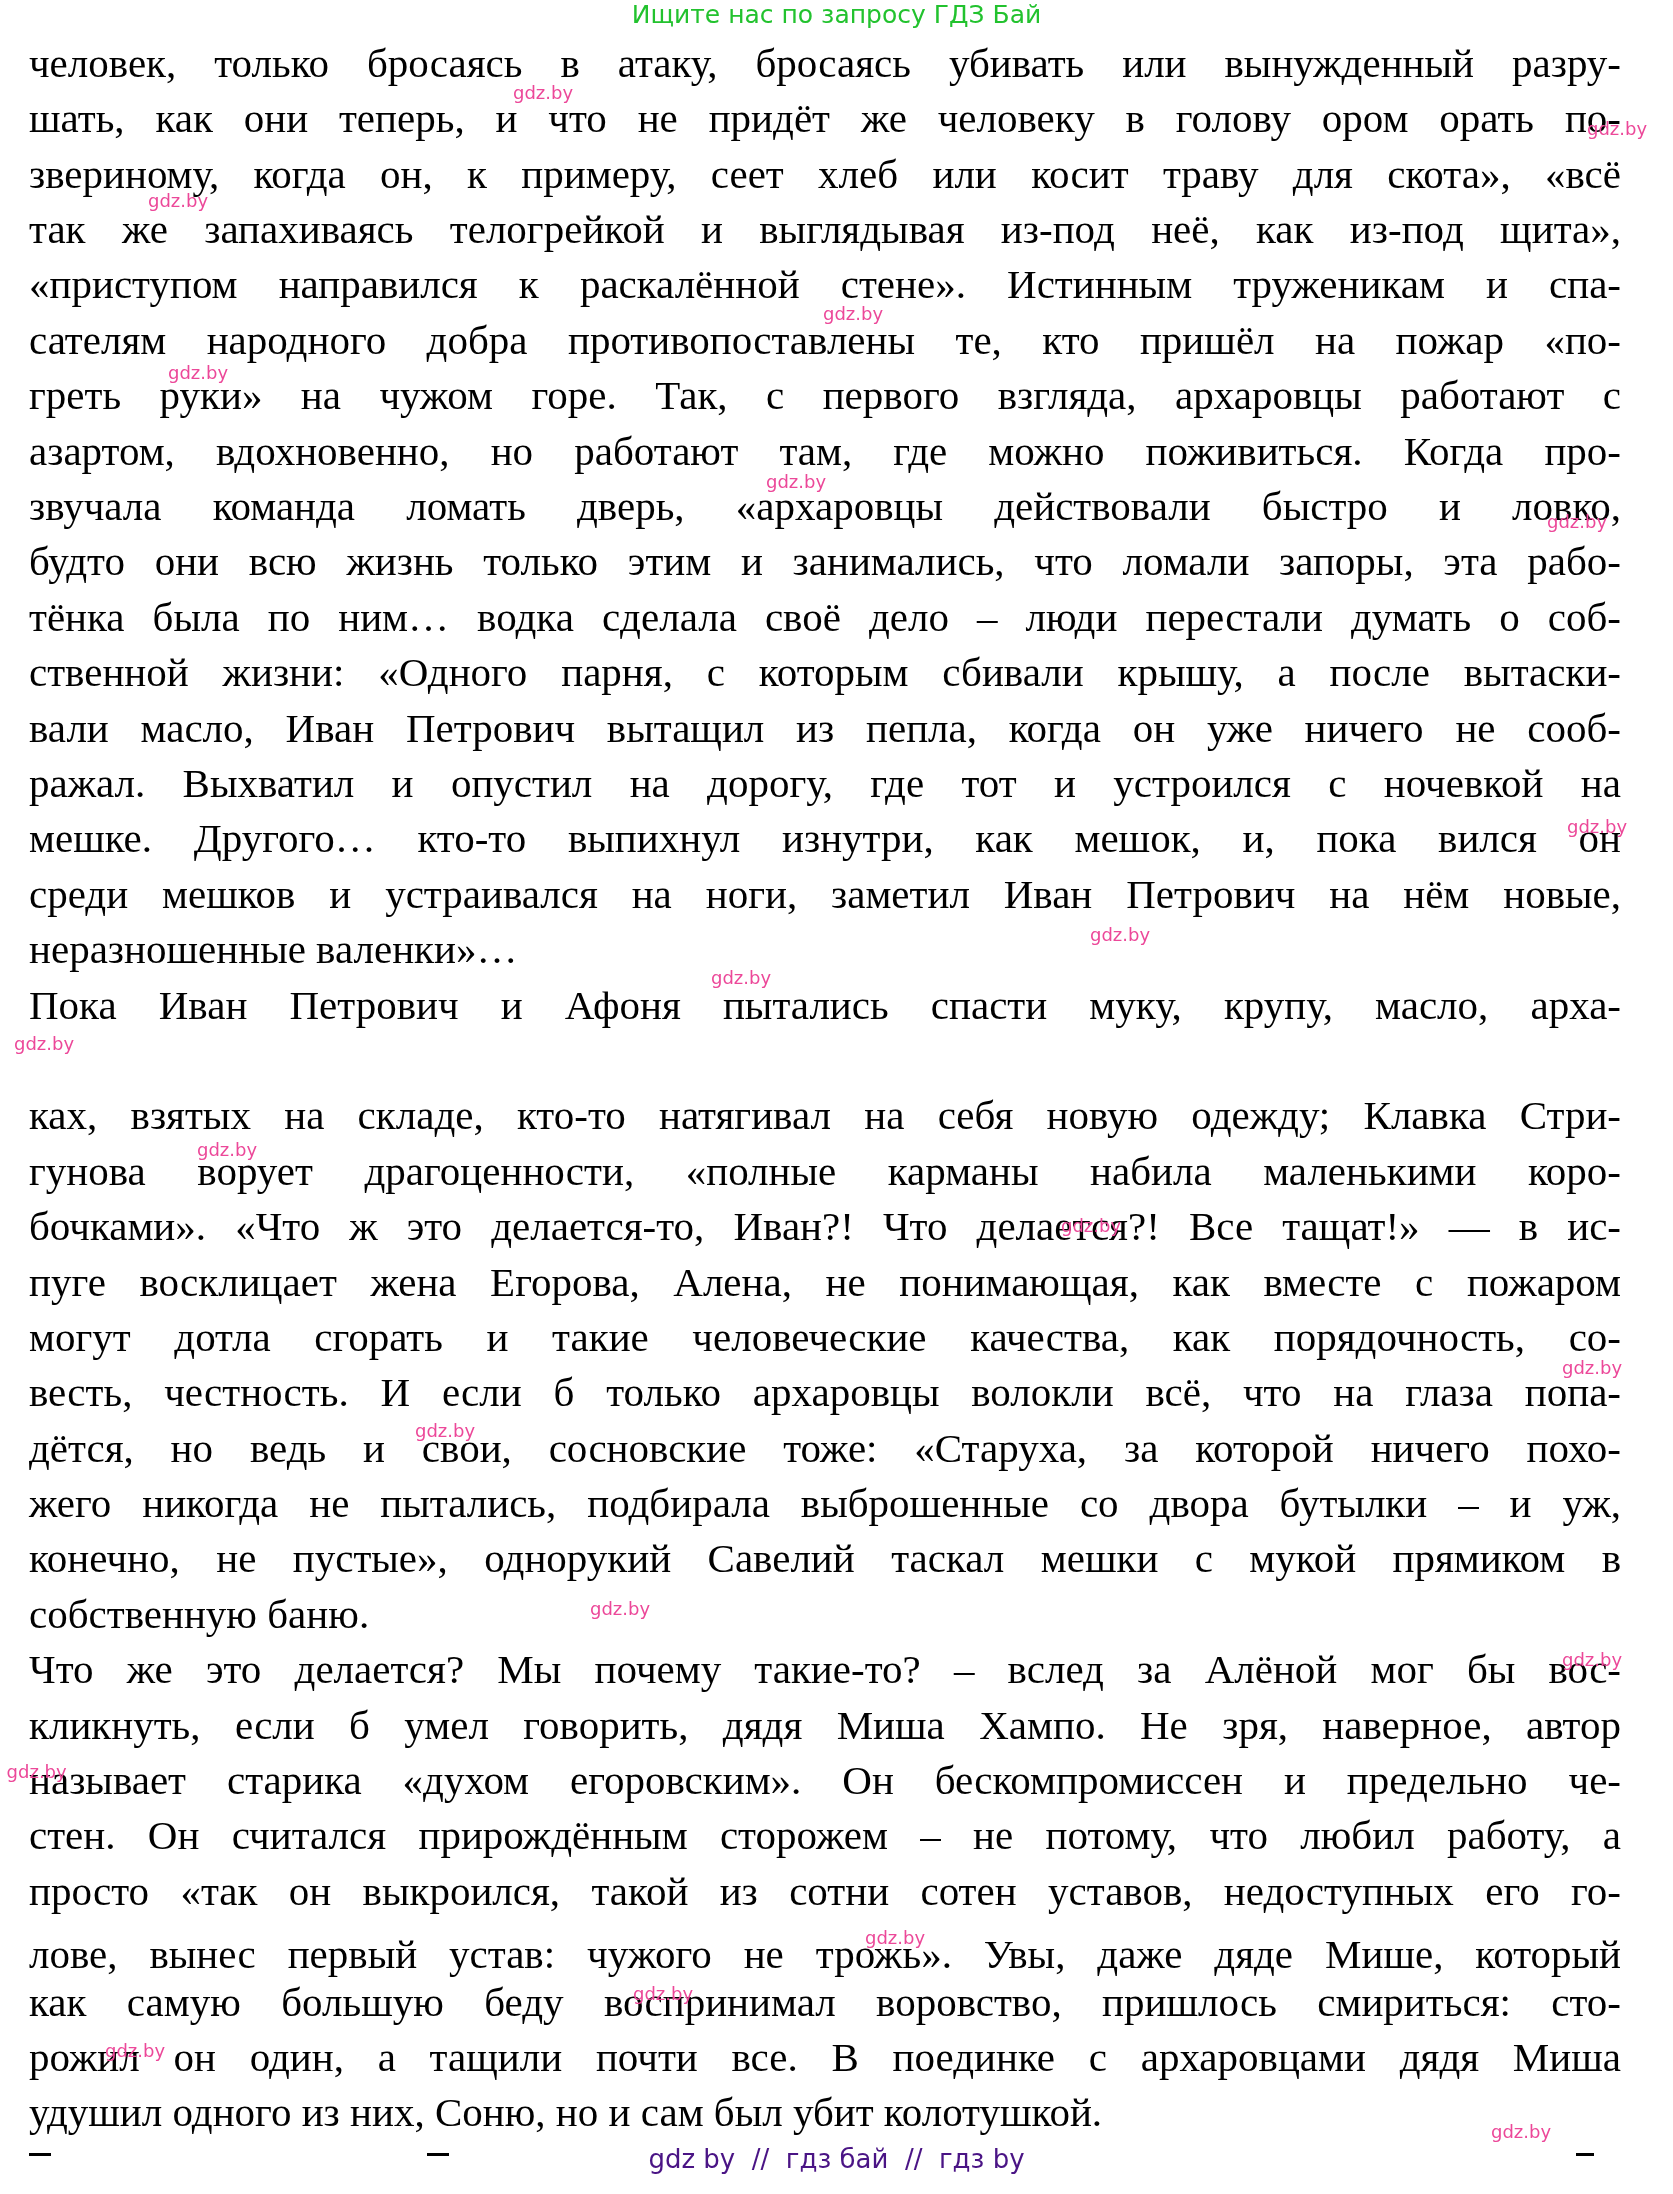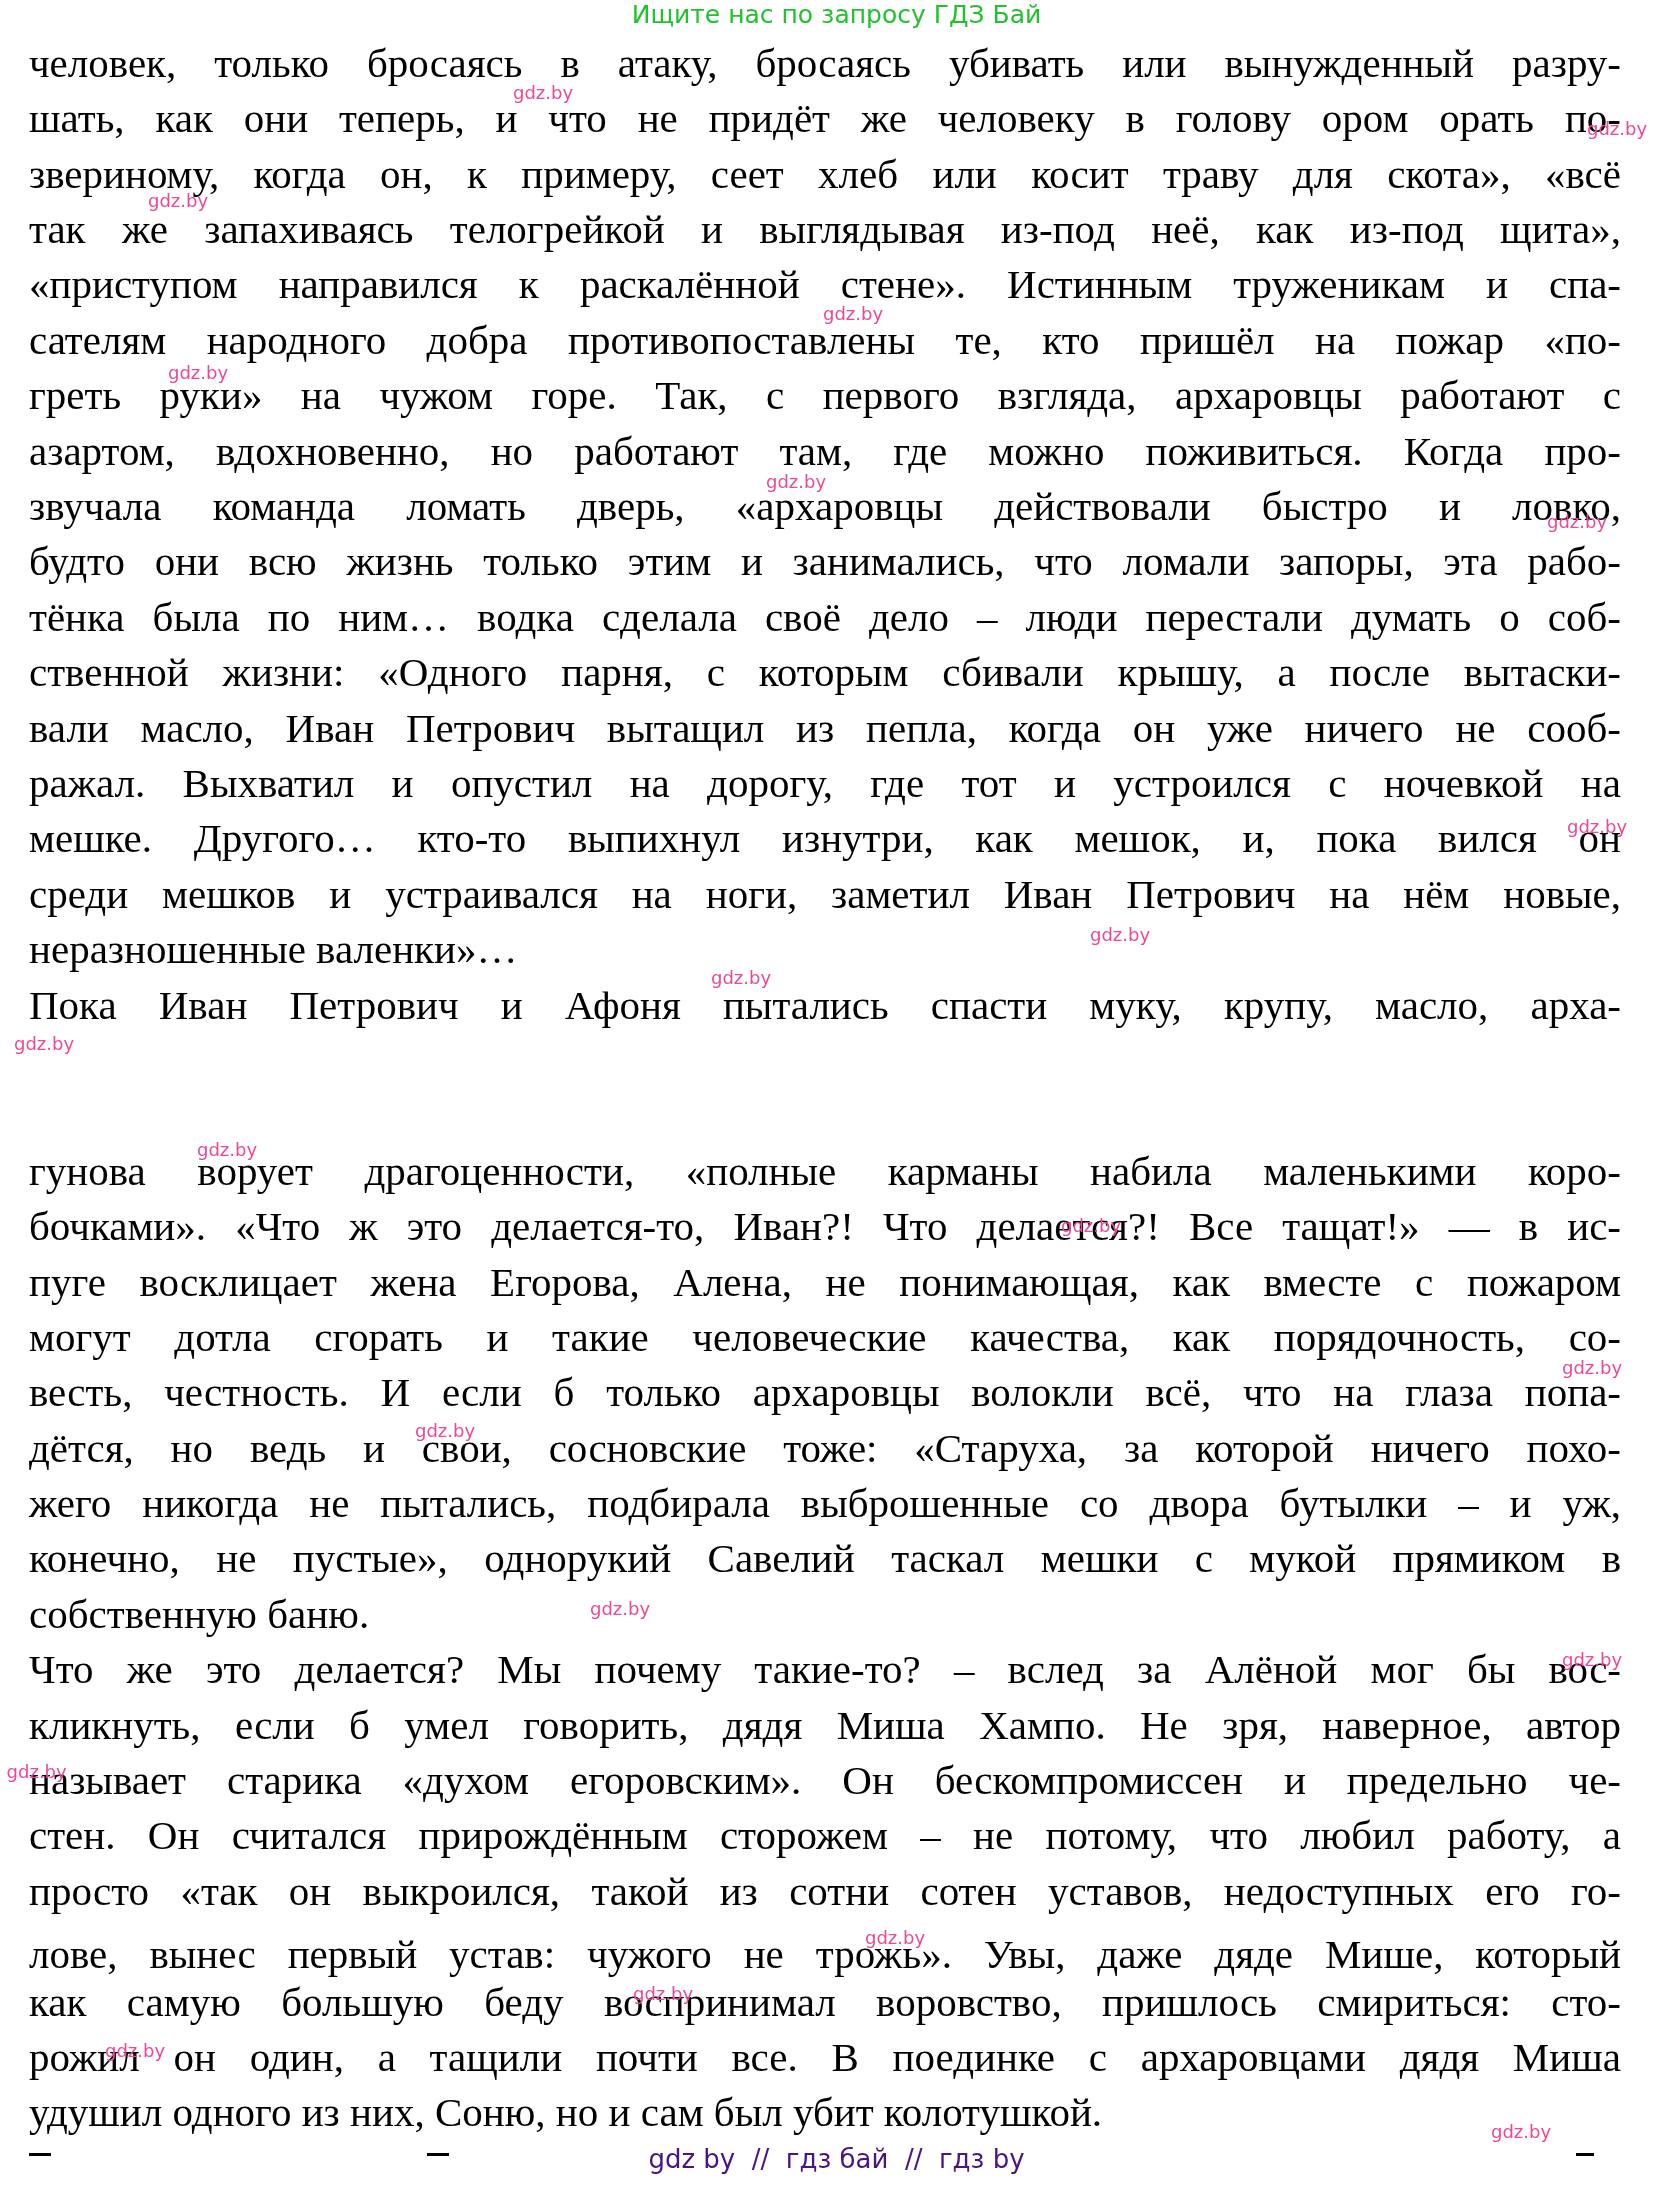--- a/index.html
+++ b/index.html
@@ -45,20 +45,21 @@
     <div class="line" style="top: 478px;">звучала команда ломать дверь, «архаровцы действовали быстро и ловко,</div>
     <div class="line" style="top: 533px;">будто они всю жизнь только этим и занимались, что ломали запоры, эта рабо-</div>
     <div class="line" style="top: 589px;">тёнка была по ним… водка сделала своё дело – люди перестали думать о соб-</div>
     <div class="line" style="top: 644px;">ственной жизни: «Одного парня, с которым сбивали крышу, а после вытаски-</div>
     <div class="line" style="top: 700px;">вали масло, Иван Петрович вытащил из пепла, когда он уже ничего не сооб-</div>
     <div class="line" style="top: 755px;">ражал. Выхватил и опустил на дорогу, где тот и устроился с ночевкой на</div>
     <div class="line" style="top: 810px;">мешке. Другого… кто-то выпихнул изнутри, как мешок, и, пока вился он</div>
     <div class="line" style="top: 866px;">среди мешков и устраивался на ноги, заметил Иван Петрович на нём новые,</div>
     <div class="line last" style="top: 921px;">неразношенные валенки»…</div>
     <div class="line" style="top: 977px;">Пока Иван Петрович и Афоня пытались спасти муку, крупу, масло, арха-</div>
+    <div class="line" style="top: 1087px;">ках, взятых на складе, кто-то натягивал на себя новую одежду; Клавка Стри-</div>
     <div class="line" style="top: 1143px;">гунова ворует драгоценности, «полные карманы набила маленькими коро-</div>
     <div class="line" style="top: 1198px;">бочками». «Что ж это делается-то, Иван?! Что делается?! Все тащат!» — в ис-</div>
     <div class="line" style="top: 1254px;">пуге восклицает жена Егорова, Алена, не понимающая, как вместе с пожаром</div>
     <div class="line" style="top: 1309px;">могут дотла сгорать и такие человеческие качества, как порядочность, со-</div>
     <div class="line" style="top: 1364px;">весть, честность. И если б только архаровцы волокли всё, что на глаза попа-</div>
     <div class="line" style="top: 1420px;">дётся, но ведь и свои, сосновские тоже: «Старуха, за которой ничего похо-</div>
     <div class="line" style="top: 1475px;">жего никогда не пытались, подбирала выброшенные со двора бутылки – и уж,</div>
     <div class="line" style="top: 1530px;">конечно, не пустые», однорукий Савелий таскал мешки с мукой прямиком в</div>
     <div class="line last" style="top: 1586px;">собственную баню.</div>
     <div class="line" style="top: 1641px;">Что же это делается? Мы почему такие-то? – вслед за Алёной мог бы вос-</div>

